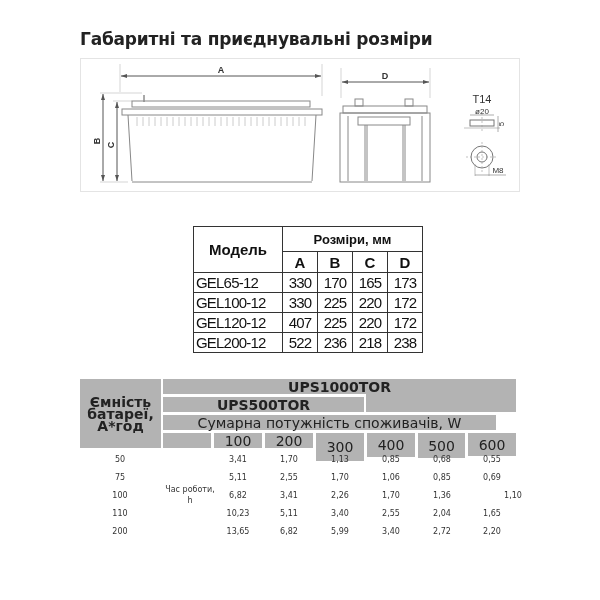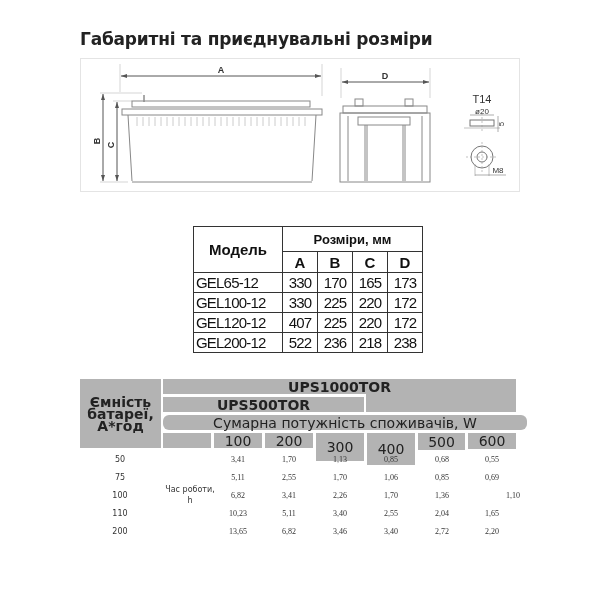--- a/index.html
+++ b/index.html
@@ -10,21 +10,21 @@
   .dim-table { position:absolute; left:193px; top:226px; border-collapse:collapse; font-family:"Liberation Sans", sans-serif; color:#111; }
   .dim-table td { border:1.5px solid #333; padding:0; height:19px; font-size:15px; text-align:center; letter-spacing:-0.8px; }
   .dim-table td.model-h { width:88px; font-weight:bold; font-size:15px; letter-spacing:0; }
   .dim-table td.size-h { font-weight:bold; font-size:13px; height:24px; letter-spacing:0; }
   .dim-table td.col-h { font-weight:bold; font-size:15px; height:20px; letter-spacing:0; }
   .dim-table td.num { width:34px; }
   .dim-table td.model { text-align:left; padding-left:2px; }
   .ups { position:absolute; left:0; top:0; font-family:"DejaVu Sans", sans-serif; }
   .cell { position:absolute; background:#b3b3b3; color:#222; font-size:14px; display:flex; align-items:center; justify-content:center; box-sizing:border-box; }
   .bold { font-weight:bold; }
-  .val { position:absolute; font-size:8px; color:#333; text-align:center; width:50px;font-family:Liberation Serif, serif; }
+  .val { position:absolute; font-size:8px; color:#333; text-align:center; width:50px; }
   .cap { position:absolute; font-size:8px; color:#333; text-align:center; width:50px; }
   .hours { position:absolute; left:165px; top:484px; width:50px; font-size:8px; color:#333; text-align:center; line-height:11px; }
 </style>
 </head>
 <body>
 
 <div class="title">Габаритні та приєднувальні розміри</div>
 
 <div class="frame"></div>
 
@@ -169,28 +169,28 @@
   </tr>
 </tbody>
   </table>
 
 <div class="ups">
   <div class="cell bold" style="left:80px;top:379px;width:81px;height:69px;text-align:center;line-height:12px;padding:0 6px;">Ємність батареї, А*год</div>
 
   <div class="cell bold" style="left:163px;top:379px;width:353px;height:15px;">UPS1000TOR</div>
   <div class="cell" style="left:366px;top:393px;width:150px;height:19px;"></div>
   <div class="cell bold" style="left:163px;top:397px;width:201px;height:15px;">UPS500TOR</div>
-  <div class="cell" style="left:163px;top:415px;width:364px;height:15px;border-radius:6px;">Сумарна потужність споживачів, W</div>
+  <div class="cell" style="left:163px;top:415px;width:333px;height:15px;">Сумарна потужність споживачів, W</div>
   <div class="cell" style="left:163px;top:433px;width:48px;height:15px;"></div>
   <div class="cell" style="left:214px;top:433px;width:48px;height:15px;">100</div>
   <div class="cell" style="left:265px;top:433px;width:48px;height:15px;">200</div>
   <div class="cell" style="left:316px;top:433px;width:48px;height:28px;">300</div>
-  <div class="cell" style="left:367px;top:433px;width:48px;height:32px;">400</div>
-  <div class="cell" style="left:418px;top:433px;width:47px;height:17px;">500</div>
-  <div class="cell" style="left:468px;top:433px;width:48px;height:16px;">600</div>
+  <div class="cell" style="left:367px;top:433px;width:48px;height:24px;">400</div>
+  <div class="cell" style="left:418px;top:433px;width:47px;height:25px;">500</div>
+  <div class="cell" style="left:468px;top:433px;width:48px;height:23px;">600</div>
 
   <div class="hours">Час роботи, h</div>
 
   <div class="cap" style="left:95px;top:455px;">50</div>
   <div class="val" style="left:213px;top:455px;">3,41</div>
   <div class="val" style="left:264px;top:455px;">1,70</div>
   <div class="val" style="left:315px;top:455px;">1,13</div>
   <div class="val" style="left:366px;top:455px;">0,85</div>
   <div class="val" style="left:417px;top:455px;">0,68</div>
   <div class="val" style="left:467px;top:455px;">0,55</div>
@@ -215,17 +215,17 @@
   <div class="val" style="left:213px;top:509px;">10,23</div>
   <div class="val" style="left:264px;top:509px;">5,11</div>
   <div class="val" style="left:315px;top:509px;">3,40</div>
   <div class="val" style="left:366px;top:509px;">2,55</div>
   <div class="val" style="left:417px;top:509px;">2,04</div>
   <div class="val" style="left:467px;top:509px;">1,65</div>
 
   <div class="cap" style="left:95px;top:527px;">200</div>
   <div class="val" style="left:213px;top:527px;">13,65</div>
   <div class="val" style="left:264px;top:527px;">6,82</div>
-  <div class="val" style="left:315px;top:527px;">3,46</div>
+  <div class="val" style="left:315px;top:527px;">5,99</div>
   <div class="val" style="left:366px;top:527px;">3,40</div>
   <div class="val" style="left:417px;top:527px;">2,72</div>
   <div class="val" style="left:467px;top:527px;">2,20</div>
 </div>
 
 </body></html>

